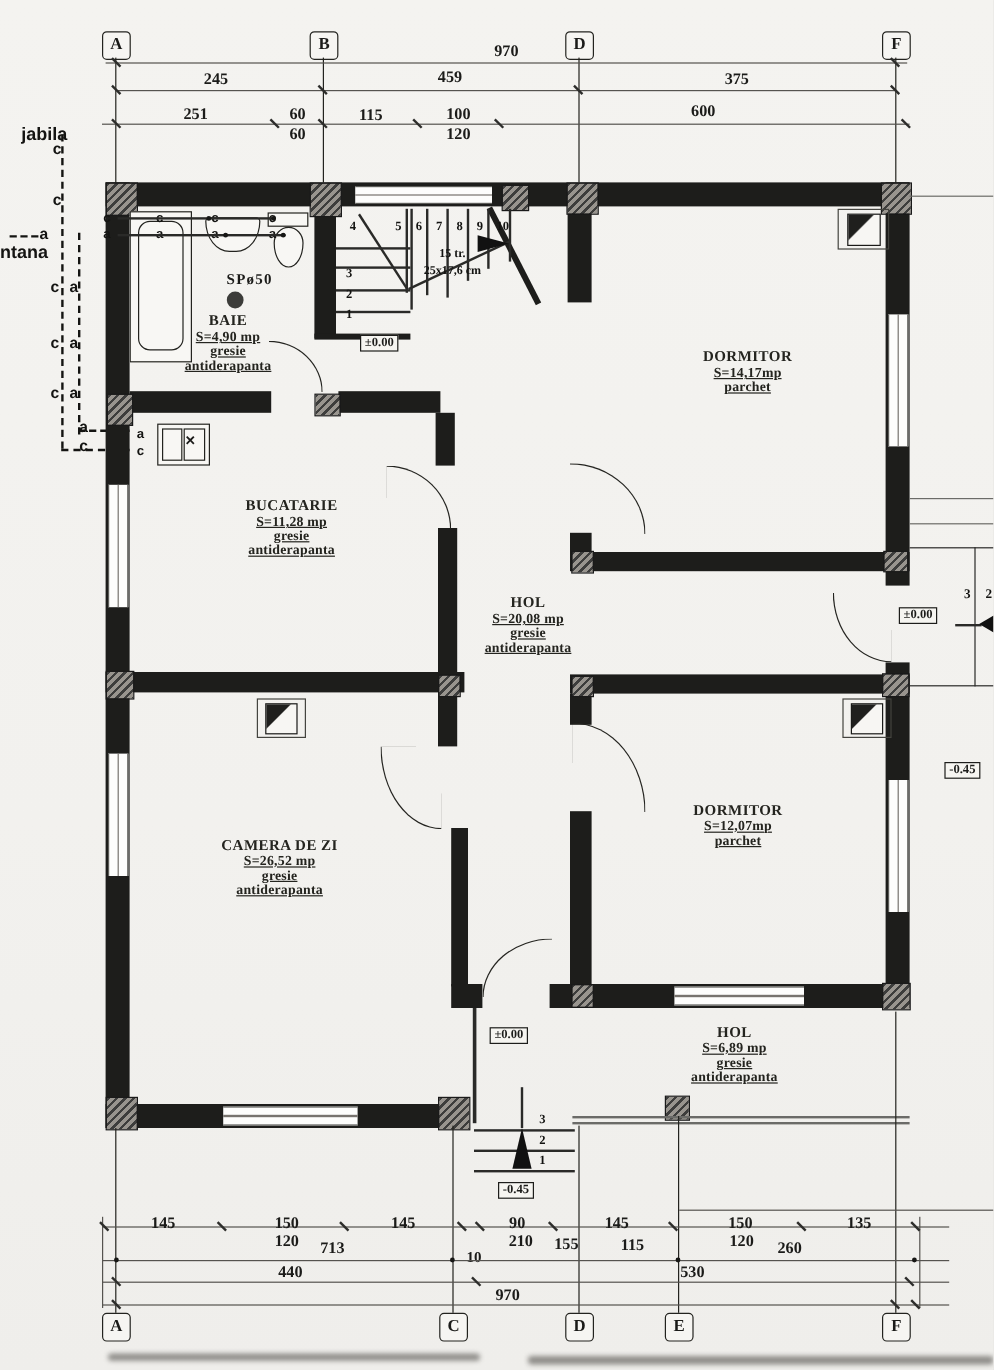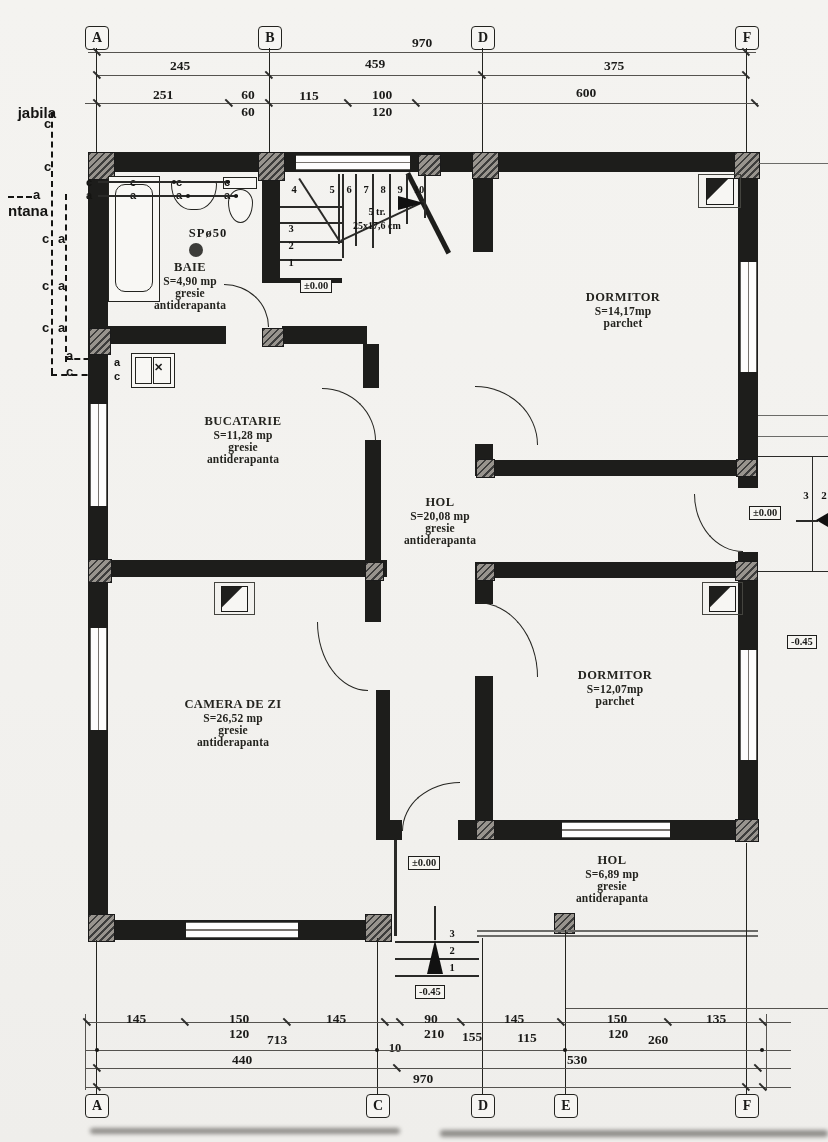--- a/index.html
+++ b/index.html
@@ -20,21 +20,21 @@
   .arc.tr{border-top-width:1.5px;border-right-width:1.5px;border-top-right-radius:100% 100%;}
   .arc.tl{border-top-width:1.5px;border-left-width:1.5px;border-top-left-radius:100% 100%;}
   .arc.bl{border-bottom-width:1.5px;border-left-width:1.5px;border-bottom-left-radius:100% 100%;}
   .dim{position:absolute;background:#55534f;height:1px;}
   .vdim{position:absolute;background:#55534f;width:1px;}
   .tk{position:absolute;width:10px;height:1.6px;background:#2d2d2b;transform:rotate(45deg);}
   .dot{position:absolute;width:4px;height:4px;border-radius:50%;background:#171715;}
   .lbl{position:absolute;font:700 13.5px "Liberation Serif",serif;color:#1b1b19;text-align:center;line-height:14px;}
   .rm{position:absolute;text-align:center;color:#24241f;}
   .rm .nm{display:block;font:700 12.5px "Liberation Serif",serif;letter-spacing:.4px;}
-  .rm .ln{display:block;font:700 11.5px "Liberation Serif",serif;letter-spacing:.2px;}
+  .rm .ln{display:block;font:700 11.5px "Liberation Serif",serif;letter-spacing:.2px;text-decoration:underline;}
   .lvl{position:absolute;font:700 10.5px "Liberation Serif",serif;color:#1d1d1b;
     border:1.2px solid #1d1d1b;background:#f6f5f1;padding:0 3px;line-height:12px;white-space:nowrap;}
   .gm{position:absolute;width:22px;height:22px;border:1.6px solid #23231f;border-radius:4px;
     background:#f6f5f2;font:600 14px "Liberation Serif",serif;text-align:center;line-height:22px;}
   .gv{position:absolute;width:1.4px;background:#23231f;}
   .pl{position:absolute;font:700 13px "Liberation Sans",sans-serif;color:#141412;line-height:14px;}
   .sn{position:absolute;font:700 10.5px "Liberation Serif",serif;color:#131311;line-height:12px;text-align:center;}
   .dashv{position:absolute;border-left:2.2px dashed #141412;}
   .dashh{position:absolute;border-top:2.2px dashed #141412;}
   .fix{position:absolute;border:1.6px solid #23231f;background:#f8f7f4;}
@@ -85,21 +85,21 @@
   <div class="lbl" style="left:556px;top:86px;width:60px">600</div>
   <div class="lbl" style="left:228px;top:105px;width:40px">60</div>
   <div class="lbl" style="left:362px;top:105px;width:40px">120</div>
 
   <div class="pl" style="left:0;top:106px;width:56px;text-align:right;font-size:15px">jabila</div>
   <div class="dashv" style="left:51px;top:112px;height:262px"></div>
   <div class="pl" style="left:44px;top:117px">c</div>
   <div class="pl" style="left:44px;top:160px">c</div>
   <div class="dashh" style="left:8px;top:196px;width:24px"></div>
   <div class="pl" style="left:33px;top:188px">a</div>
-  <div class="pl" style="left:0;top:204px;width:48px;text-align:right;font-size:15px">ntana</div>
+  <div class="pl" style="left:0;top:204px;width:48px;font-size:15px">ntana</div>
   <div class="dashv" style="left:65px;top:194px;height:168px"></div>
   <div class="pl" style="left:42px;top:232px">c</div>
   <div class="pl" style="left:58px;top:232px">a</div>
   <div class="pl" style="left:42px;top:279px">c</div>
   <div class="pl" style="left:58px;top:279px">a</div>
   <div class="pl" style="left:42px;top:321px">c</div>
   <div class="pl" style="left:58px;top:321px">a</div>
   <div class="pl" style="left:66px;top:349px">a</div>
   <div class="pl" style="left:66px;top:365px">c</div>
   <div class="dashh" style="left:65px;top:358px;width:43px"></div>
@@ -211,21 +211,21 @@
   <div class="sn" style="left:285px;top:240px;width:12px">2</div>
   <div class="sn" style="left:285px;top:223px;width:12px">3</div>
   <div class="sn" style="left:288px;top:184px;width:12px">4</div>
   <div class="sn" style="left:326px;top:184px;width:12px">5</div>
   <div class="sn" style="left:343px;top:184px;width:12px">6</div>
   <div class="sn" style="left:360px;top:184px;width:12px">7</div>
   <div class="sn" style="left:377px;top:184px;width:12px">8</div>
   <div class="sn" style="left:394px;top:184px;width:12px">9</div>
   <div class="sn" style="left:410px;top:184px;width:18px">10</div>
   <div class="abs" style="left:398px;top:196px;width:0;height:0;border-top:7px solid transparent;border-bottom:7px solid transparent;border-left:26px solid #111"></div>
-  <div class="sn" style="left:352px;top:206px;width:50px;font-size:10px">5 tr.</div>
+  <div class="sn" style="left:352px;top:206px;width:50px;font-size:10px">15 tr.</div>
   <div class="sn" style="left:336px;top:220px;width:82px;font-size:10px">25x17,6 cm</div>
   <div class="lvl" style="left:300px;top:279px">±0.00</div>
 
   <div class="arc tr" style="left:224px;top:284px;width:44px;height:42px"></div>
   <div class="arc tr" style="left:322px;top:388px;width:53px;height:52px"></div>
   <div class="arc tr" style="left:475px;top:386px;width:62px;height:58px"></div>
   <div class="arc tr" style="left:477px;top:602px;width:60px;height:74px"></div>
   <div class="arc bl" style="left:317px;top:622px;width:50px;height:68px"></div>
   <div class="arc tl" style="left:402px;top:782px;width:57px;height:48px"></div>
   <div class="arc bl" style="left:694px;top:494px;width:48px;height:57px"></div>

